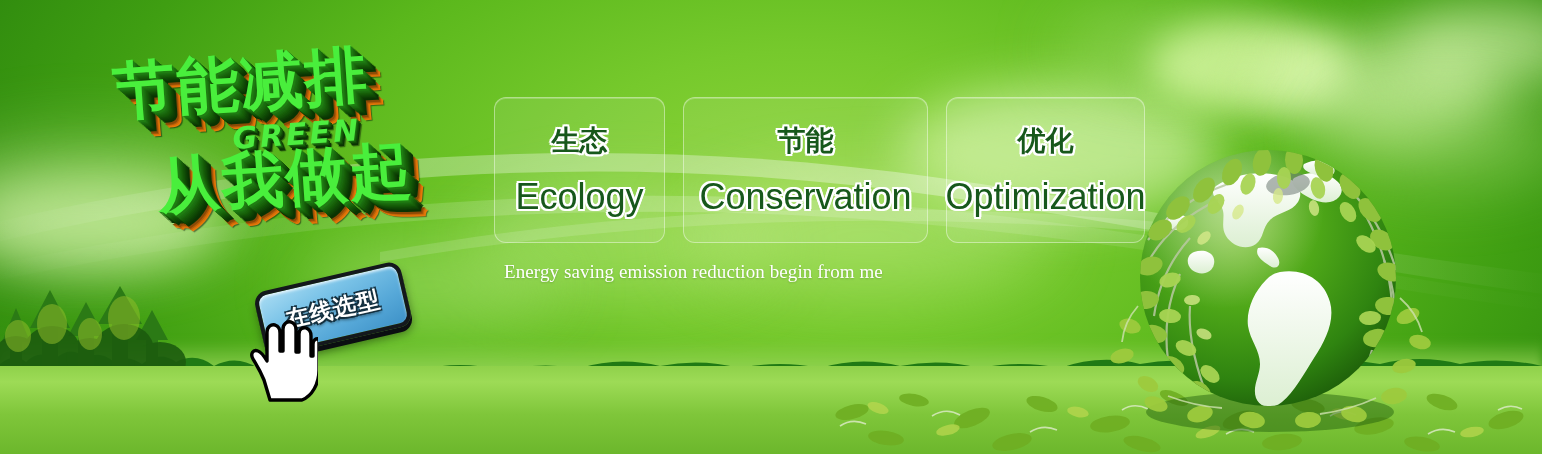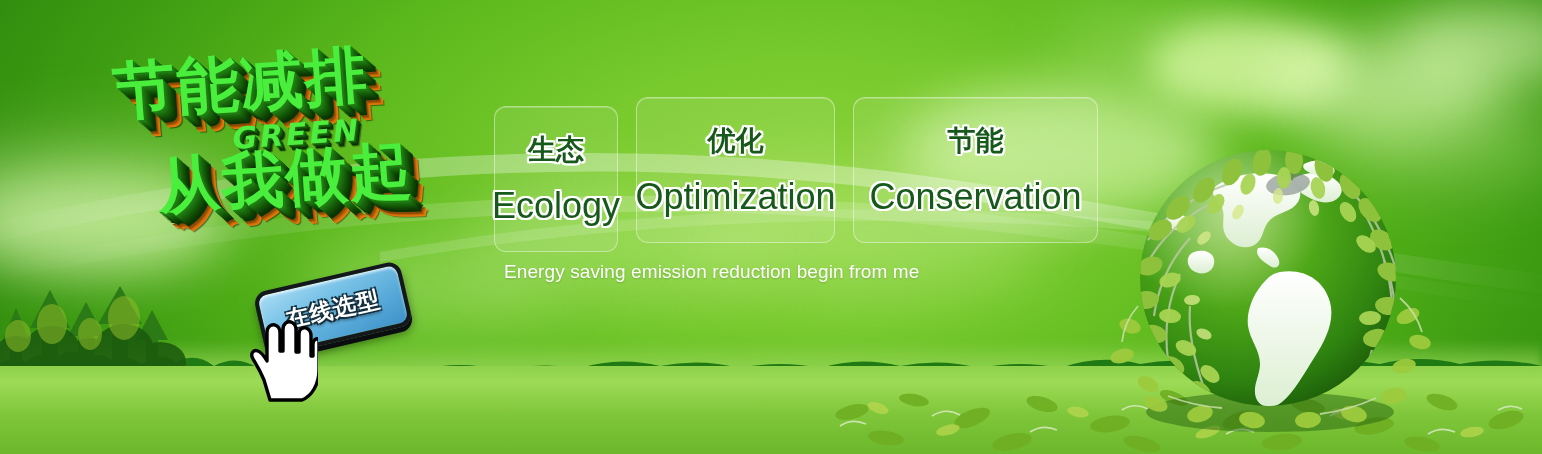--- a/index.html
+++ b/index.html
@@ -91,40 +91,40 @@
     border:1px solid rgba(255,255,255,.42);
     border-radius:12px;
     background:rgba(255,255,255,.085);
     box-shadow:inset 0 1px 0 rgba(255,255,255,.22);
     height:146px;
     display:flex;flex-direction:column;align-items:center;justify-content:center;
     gap:16px;
     box-sizing:border-box;
     cursor:pointer;
   }
-  .card.c1{width:124px;margin-top:9px;}
+  .card.c1{width:171px;}
   .card.c2{width:245px;}
   .card.c3{width:199px;}
   .card-cn{
     font-family:"DejaVu Sans","Liberation Sans",sans-serif;
     font-size:28px;font-weight:bold;color:#17581b;white-space:nowrap;
     text-shadow:-1.7px -1.7px 0 #fff,1.7px -1.7px 0 #fff,-1.7px 1.7px 0 #fff,1.7px 1.7px 0 #fff,
                 -2.2px 0 0 #fff,2.2px 0 0 #fff,0 -2.2px 0 #fff,0 2.2px 0 #fff;
   }
   .card-en{
     font-family:"Liberation Sans","DejaVu Sans",sans-serif;
     font-size:36px;font-weight:normal;color:#17581b;white-space:nowrap;
     text-shadow:-1.7px -1.7px 0 #fff,1.7px -1.7px 0 #fff,-1.7px 1.7px 0 #fff,1.7px 1.7px 0 #fff,
                 -2.2px 0 0 #fff,2.2px 0 0 #fff,0 -2.2px 0 #fff,0 2.2px 0 #fff;
   }
 
   
   .tagline{
     position:absolute;left:504px;top:261px;
-    font-family:Liberation Sans, sans-serif;
+    font-family:Liberation Serif, serif;
     font-size:19px;color:#ffffff;letter-spacing:.1px;white-space:nowrap;
     text-shadow:0 1px 2px rgba(0,0,0,.18);
   }
 
   
   .globe-wrap{position:absolute;left:1108px;top:120px;width:330px;height:330px;}
 </style>
 </head>
 <body>
 
@@ -247,27 +247,27 @@
   </div>
   <svg class="hand-cursor" style="position:absolute;left:244px;top:318px;" viewBox="0 0 74 84">
     <path d="M26,82 L20,62 C16,52 12,46 9,41 C6,36 9,31 14,33 C17,34 20,38 23,43 L23,14 C23,9 27,6 31,7 C34,8 36,11 36,15 L36,33 L39,33 L39,11 C39,6 43,3 47,4 C50,5 52,8 52,12 L52,34 L55,34 L55,16 C55,11 59,9 62,10 C65,11 67,14 67,18 L67,38 L69,38 L69,26 C69,22 72,20 75,21 L75,52 C75,66 68,78 58,82 Z" fill="#ffffff" stroke="#000000" stroke-width="3.4" stroke-linejoin="round"></path>
   </svg>
 
   <div class="cards">
     <div class="card c1">
       <div class="card-cn">生态</div>
       <div class="card-en">Ecology</div>
     </div>
+    <div class="card c2">
+      <div class="card-cn">节能</div>
+      <div class="card-en">Conservation</div>
+    </div>
     <div class="card c3">
       <div class="card-cn">优化</div>
       <div class="card-en">Optimization</div>
-    </div>
-    <div class="card c2">
-      <div class="card-cn">节能</div>
-      <div class="card-en">Conservation</div>
     </div>
   </div>
 
   <div class="tagline">Energy saving emission reduction begin from me</div>
 
   <div class="globe-wrap">
     <svg viewBox="0 0 330 330" width="330" height="330">
       <defs>
         <radialGradient id="sphg" cx="38%" cy="30%" r="76%">
           <stop offset="0" stop-color="#7fc434"></stop>

